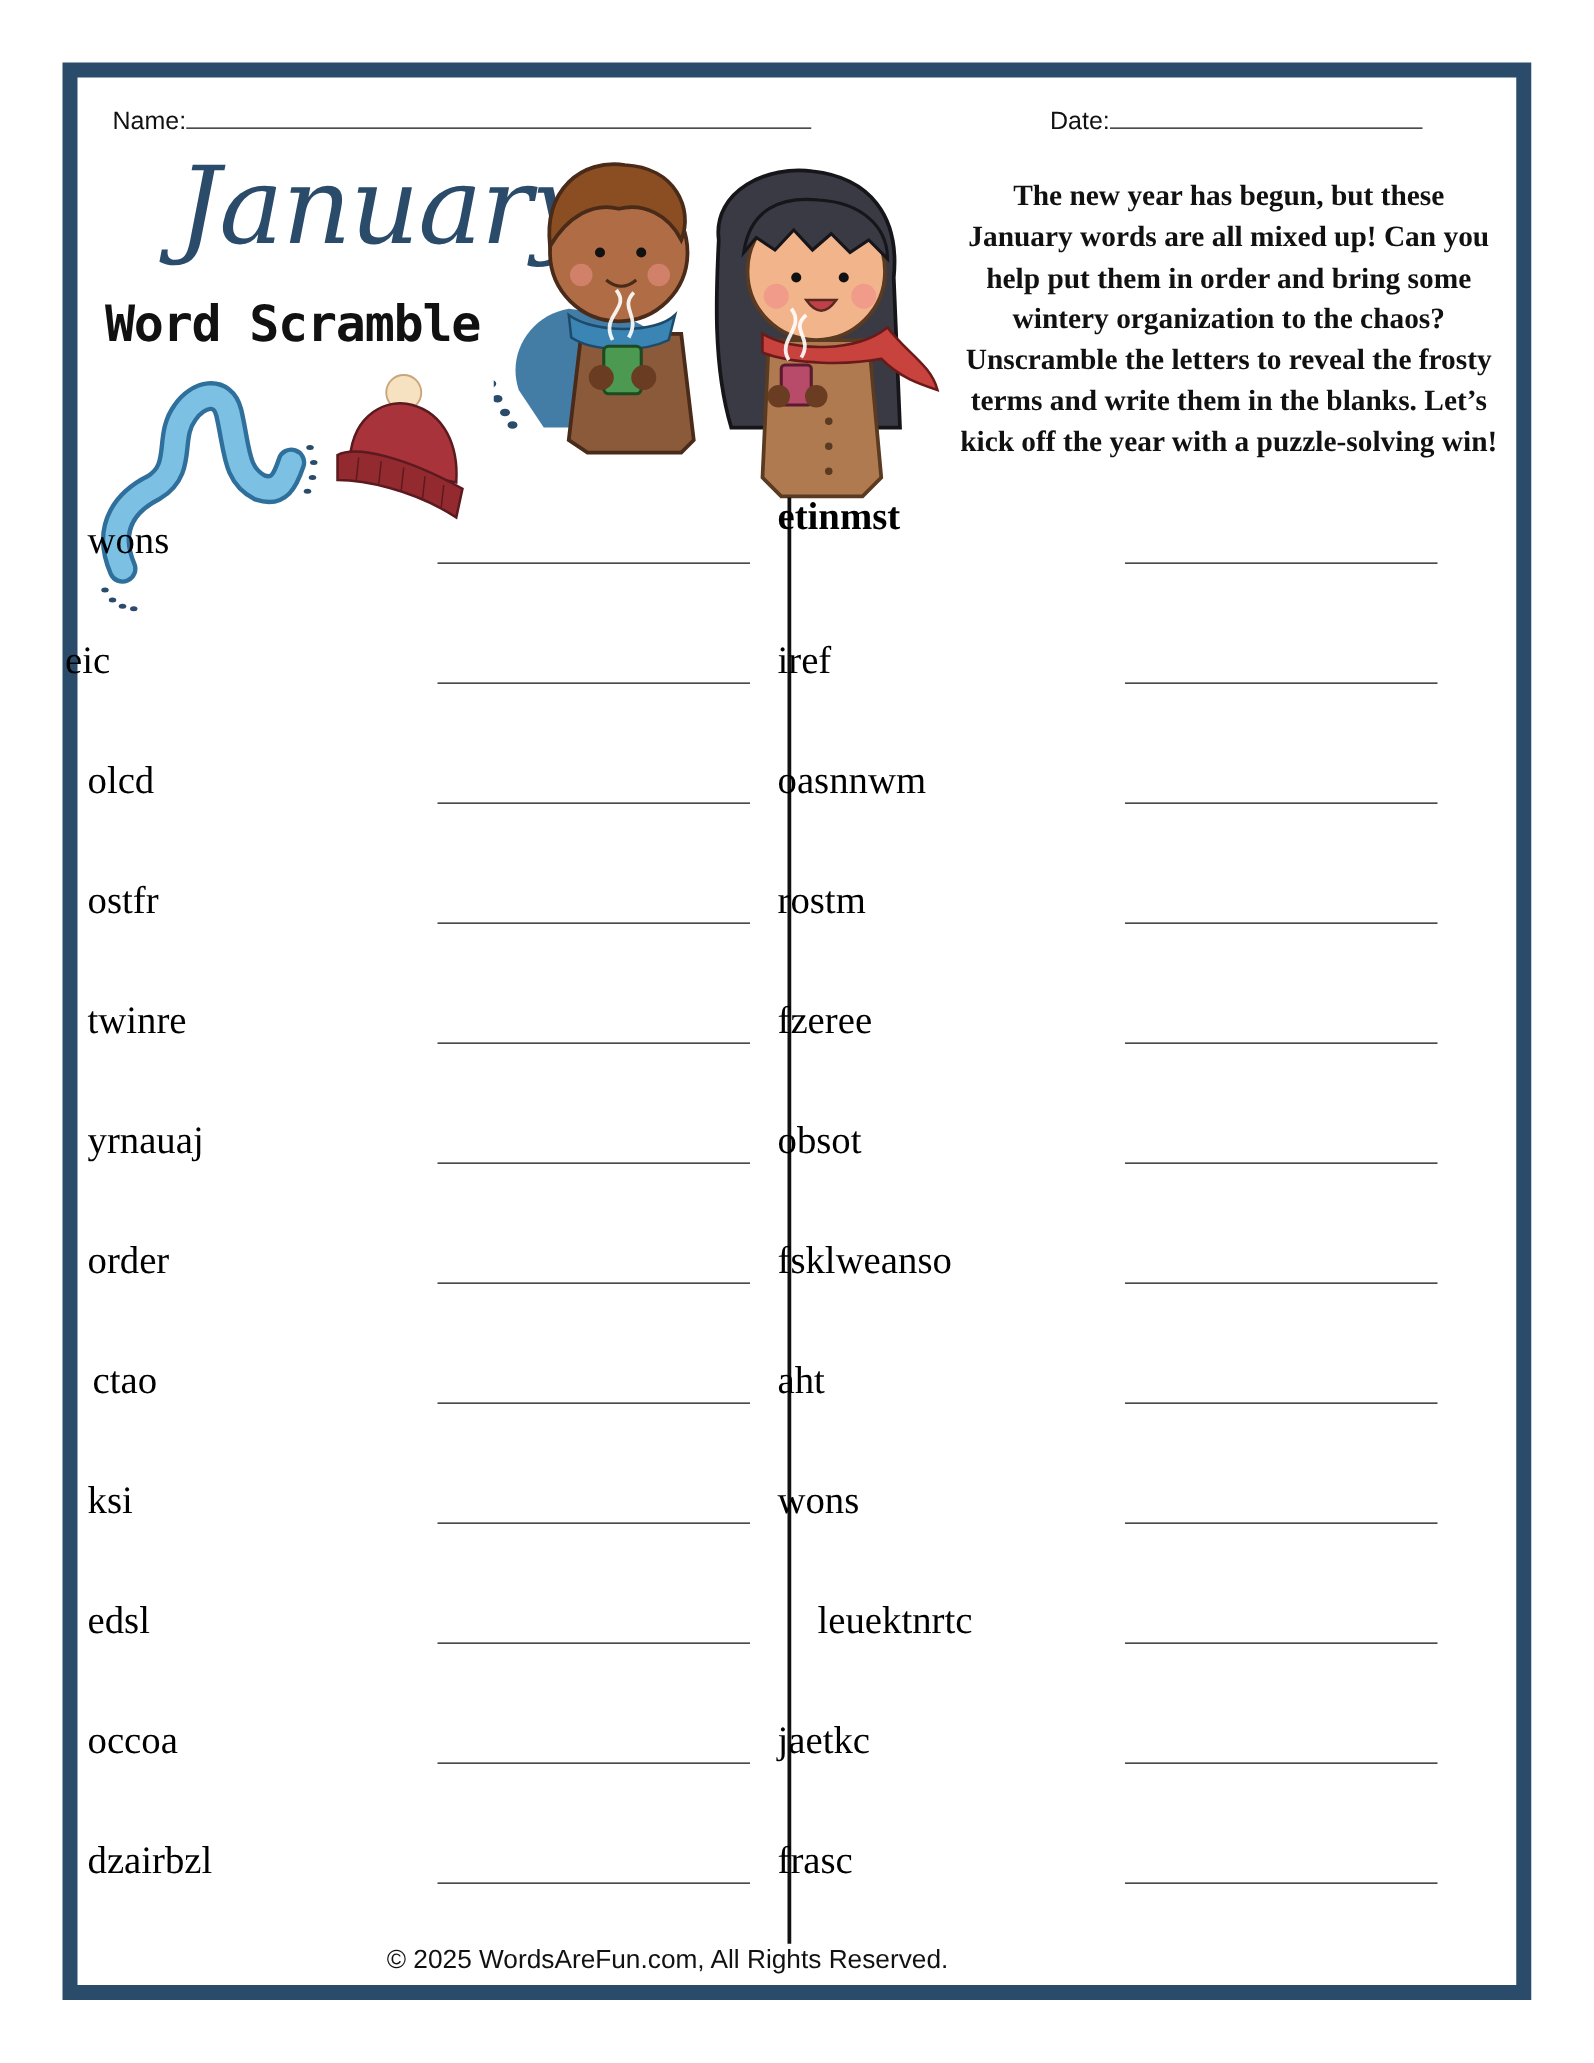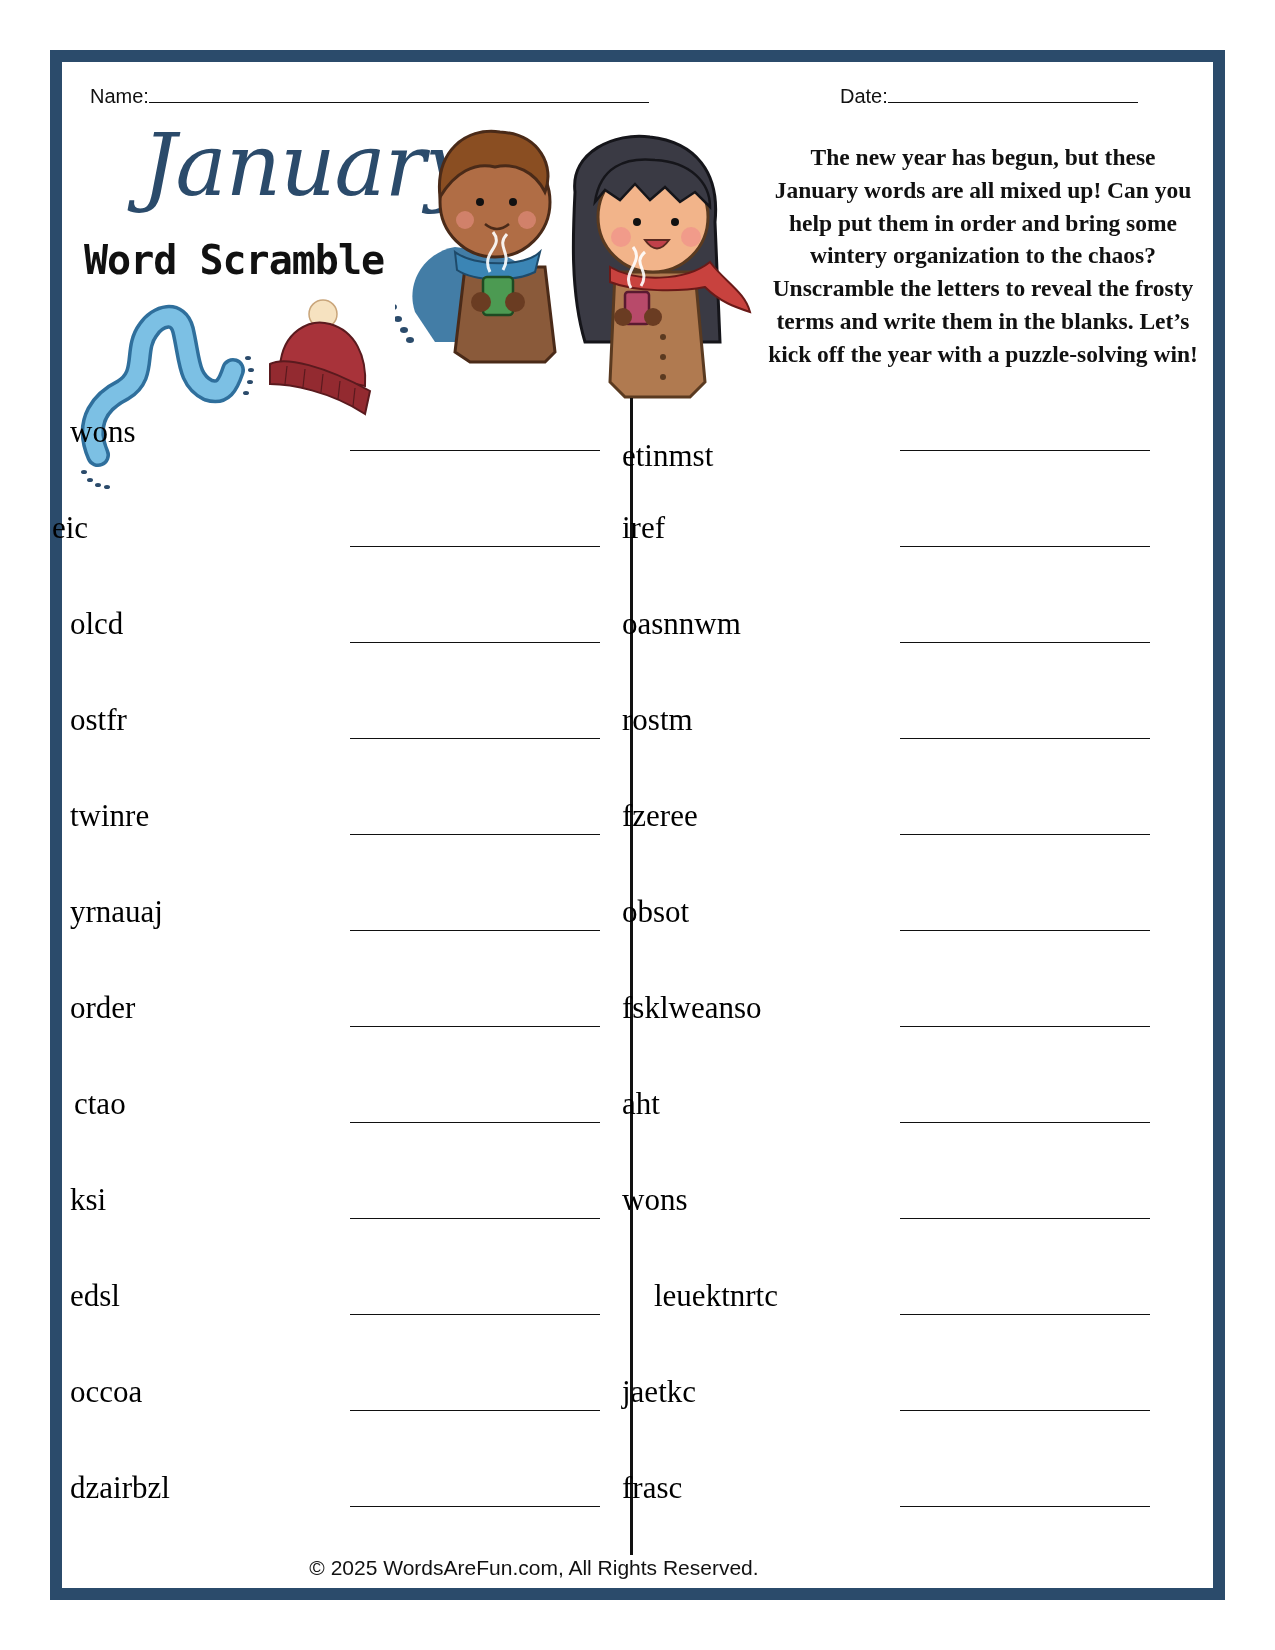--- a/index.html
+++ b/index.html
@@ -132,21 +132,21 @@
   <div class="abs blank" style="left:350px; top:1218px;"></div>
   <div class="abs word" style="left:70px; top:1280px;">edsl</div>
   <div class="abs blank" style="left:350px; top:1314px;"></div>
   <div class="abs word" style="left:70px; top:1376px;">occoa</div>
   <div class="abs blank" style="left:350px; top:1410px;"></div>
   <div class="abs word" style="left:70px; top:1472px;">dzairbzl</div>
   <div class="abs blank" style="left:350px; top:1506px;"></div>
 </div>
 
 <div>
-  <div class="abs word" style="left:622px; top:440px;">etinmst</div>
+  <div class="abs word" style="left:622px; top:397px;font-weight:bold;">etinmst</div>
   <div class="abs blank" style="left:900px; top:450px;"></div>
   <div class="abs word" style="left:622px; top:512px;">iref</div>
   <div class="abs blank" style="left:900px; top:546px;"></div>
   <div class="abs word" style="left:622px; top:608px;">oasnnwm</div>
   <div class="abs blank" style="left:900px; top:642px;"></div>
   <div class="abs word" style="left:622px; top:704px;">rostm</div>
   <div class="abs blank" style="left:900px; top:738px;"></div>
   <div class="abs word" style="left:622px; top:800px;">fzeree</div>
   <div class="abs blank" style="left:900px; top:834px;"></div>
   <div class="abs word" style="left:622px; top:896px;">obsot</div>

